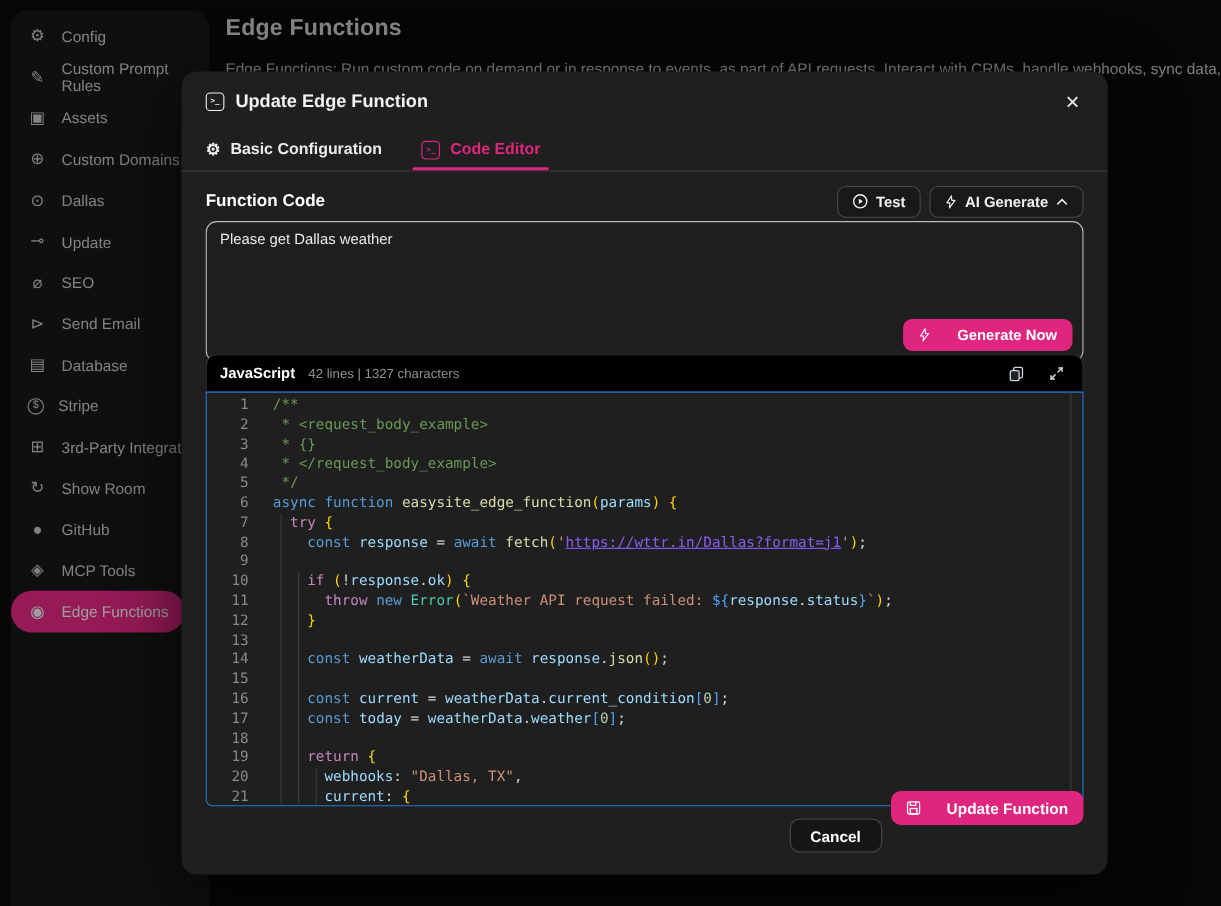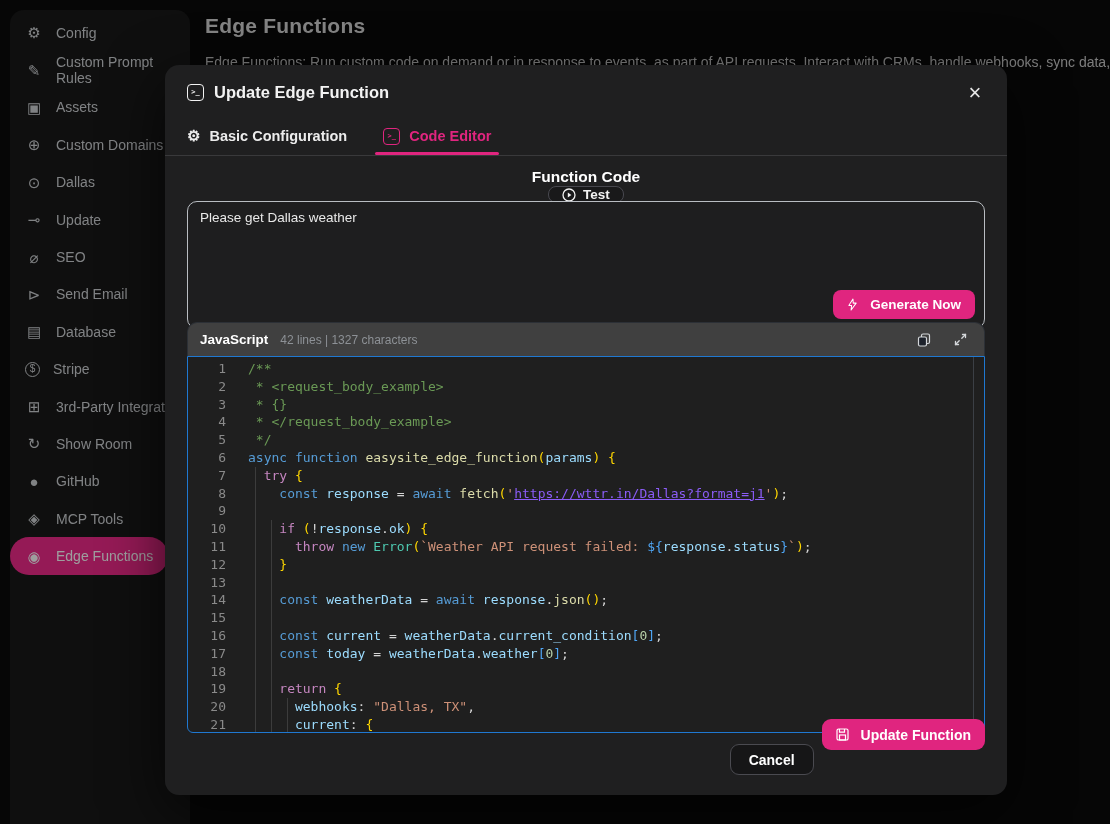--- a/index.html
+++ b/index.html
@@ -38,38 +38,38 @@
     font-family:"Liberation Sans", sans-serif; }
   .tabs { position:absolute; left:22px; top:55px; display:flex; gap:36px; height:32px; }
   .tab { position:relative; display:flex; gap:9px; align-items:center; font-size:14.5px;
     color:#ececec; font-weight:600; cursor:pointer; }
   .tab .gear-glyph { font-size:15px; }
   .tab.active { color:#e0257f; }
   .tab.active::after { content:""; position:absolute; left:-8px; right:-8px; bottom:-3px;
     height:3px; background:#e0257f; border-radius:2px; }
   .tabs-divider { position:absolute; left:0; right:0; top:90px; height:1px; background:#39393b; }
   .section-row { position:absolute; left:22px; right:22px; top:103px; height:30px;
-    display:flex; align-items:center;flex-direction:column; }
+    display:flex; align-items:center; }
   .section-title { font-size:15.5px; font-weight:bold; color:#fff; flex:1; }
   .btn { display:inline-flex; align-items:center; gap:7px; background:#19191a;
     border:1px solid #48484f; border-radius:8px; color:#f2f2f2; font-size:13.5px;
     font-weight:600; height:29px; padding:0 13px; cursor:pointer;
     font-family:"Liberation Sans", sans-serif; }
   .btn + .btn { margin-left:8px; }
   .prompt-box { position:absolute; left:22px; right:22px; top:136px; height:128px;
     border:1px solid #b9bdc2; border-radius:10px; background:#1e1e1f; }
   .prompt-input { position:absolute; left:12px; top:8px; right:12px; font-size:13.5px;
     color:#e9e9e9; }
   .pink-btn { background:#e0257f; color:#fff; border:none; border-radius:8px; height:29px;
-    display:inline-flex; align-items:center; gap:12px; padding:0 14px; font-size:13.5px;
+    display:inline-flex; align-items:center; gap:24px; padding:0 14px; font-size:13.5px;
     font-weight:600; cursor:pointer; font-family:"Liberation Sans", sans-serif; }
   .generate-btn { position:absolute; right:9px; bottom:9px; }
   
   .editor { position:absolute; left:22px; right:22px; top:257px; height:411px; }
-  .editor-header { height:34px; background:#404040; border:1px solid #2c3036;
+  .editor-header { height:34px; background:#000000; border:1px solid #2c3036;
     border-bottom:none; border-radius:10px 10px 0 0; display:flex; align-items:center;
     padding:0 12px; gap:12px; }
   .editor-lang { font-size:13.5px; font-weight:bold; color:#fff; }
   .editor-meta { font-size:12px; color:#8d9196; flex:1; }
   .icon-btn { background:none; border:none; color:#d4d7da; width:24px; height:24px;
     display:flex; align-items:center; justify-content:center; cursor:pointer; }
   .code-area { position:relative; height:377px; background:#1f1f1f;
     border:1px solid #1f78d1; border-radius:0 0 6px 6px; overflow:hidden;
     font-family:"DejaVu Sans Mono", monospace; font-size:13px; padding-top:3px; }
   .code-row { display:flex; white-space:pre; height:17.8px; line-height:17.8px; }

